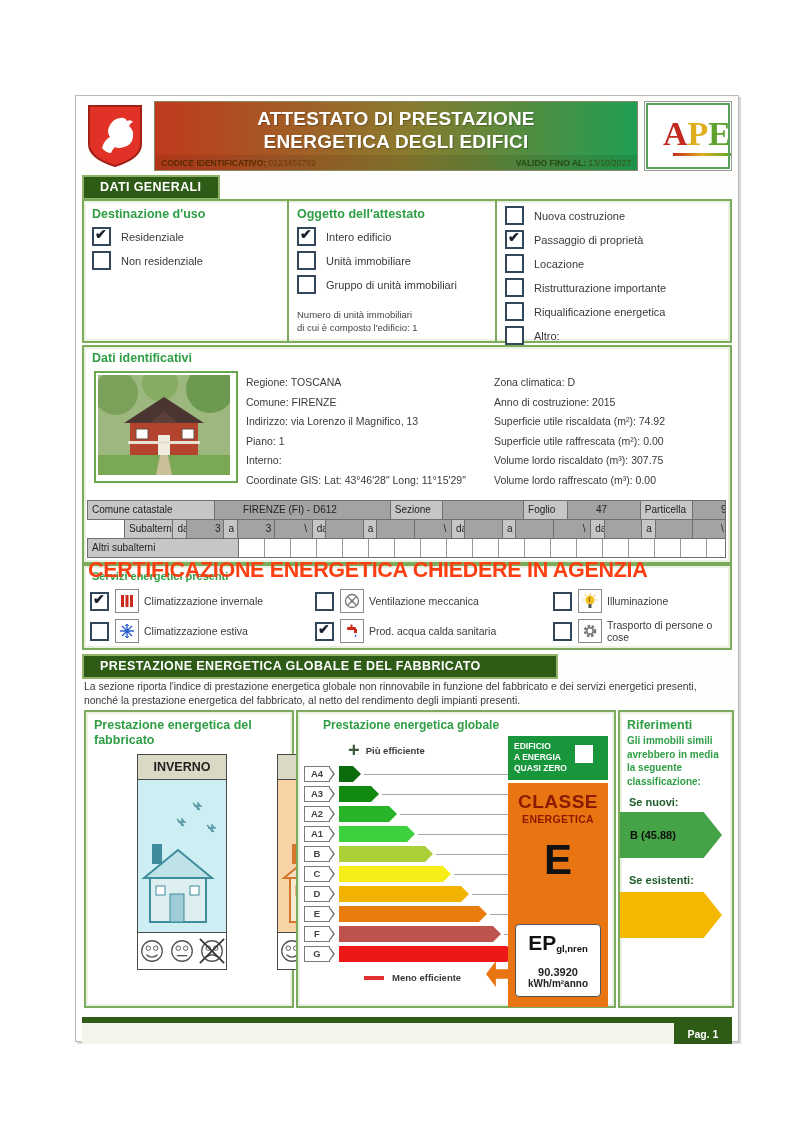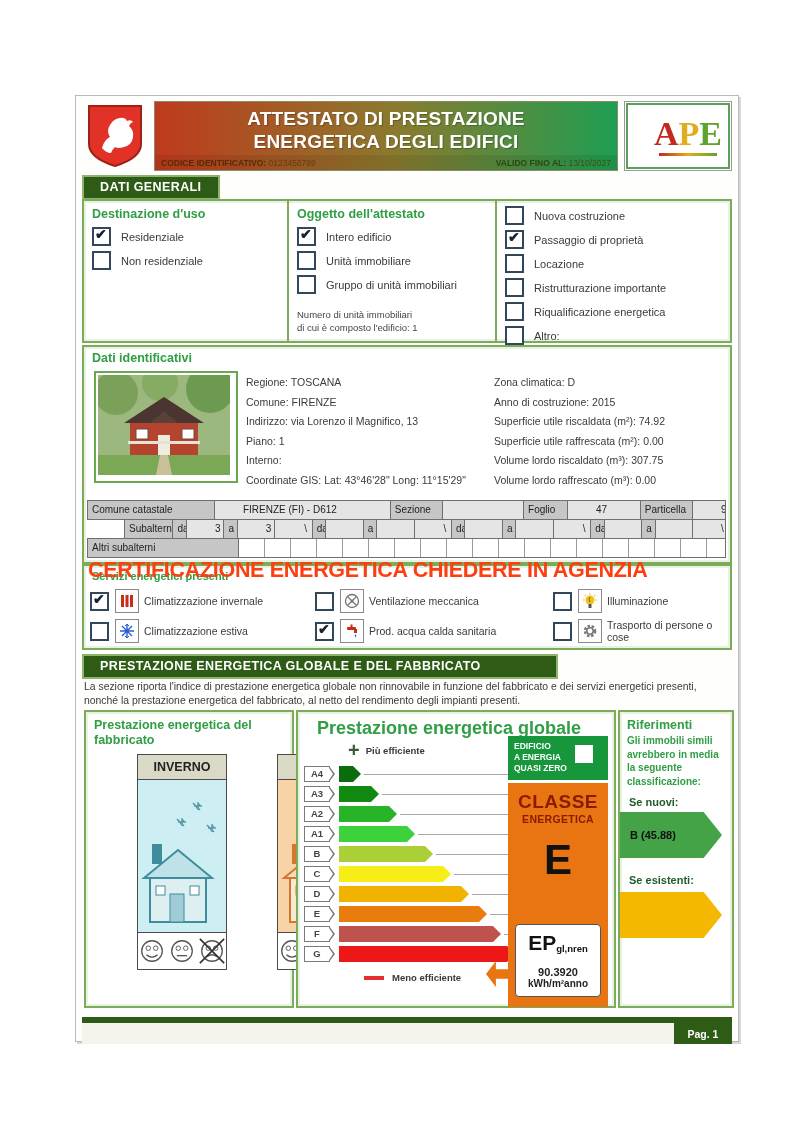--- a/index.html
+++ b/index.html
@@ -8,21 +8,21 @@
 
   
   .hdr{position:absolute;left:6px;top:5px;right:6px;height:70px;display:flex;align-items:stretch;}
   .crest-box{width:66px;display:flex;align-items:center;justify-content:center;}
   .banner{flex:1;margin:0 6px;background:linear-gradient(90deg,#bf3a1d 0%,#8a7a2e 52%,#1f9e52 100%);position:relative;border:1px solid #8a8a6a;}
   .banner .title{color:#fff;font-weight:bold;font-size:19px;text-align:center;line-height:23px;margin-top:5px;letter-spacing:.2px;text-shadow:1px 1px 1px rgba(0,0,0,.25);}
   .banner .code-row{position:absolute;left:0;right:0;bottom:0;height:15px;display:flex;justify-content:space-between;padding:0 6px;font-size:8.5px;font-weight:bold;color:#5a2a00;background:rgba(0,0,0,.08);align-items:center;}
   .banner .code-row .val{font-weight:normal;color:#6b3a10;}
   .banner .valido{color:#274a12;}
   .banner .valido .val{color:#35520f;}
-  .ape-box{width:86px;border:1px solid #9a9a9a;outline:2px solid #59a059;outline-offset:-4px;background:#fff;display:flex;flex-direction:column;align-items:center;justify-content:center;padding-left:20px;}
+  .ape-box{width:86px;border:1px solid #9a9a9a;outline:2px solid #59a059;outline-offset:-4px;background:#fff;display:flex;flex-direction:column;align-items:flex-end;justify-content:center;}
   .ape-letters{font-family:"Liberation Serif",serif;font-weight:bold;font-size:34px;line-height:34px;}
   .ape-a{color:#c22a20;}.ape-p{color:#dfae1e;}.ape-e{color:#5fa32e;}
   .ape-underline{width:58px;height:3px;margin-top:2px;background:linear-gradient(90deg,#c22a20,#dfae1e,#5fa32e);}
 
   
   .sec-tab{position:absolute;background:#2e5c17;color:#fff;font-weight:bold;font-size:12.5px;padding:3px 16px 4px 16px;border:2px solid #8fb36a;letter-spacing:.4px;}
 
   
   .gbox{position:absolute;border:2px solid #7cab5c;background:#fff;box-shadow:0 0 0 2px #e9f2e2 inset;}
   .col-title{color:#2f9e44;font-weight:bold;font-size:12.5px;margin:6px 8px 6px 8px;}
@@ -36,21 +36,21 @@
   .dg-col{height:100%;box-sizing:border-box;}
   .dg-sep{width:2px;background:#7cab5c;height:100%;}
 
   
   .photo-frame{position:absolute;left:10px;top:24px;width:136px;height:104px;border:2px solid #6aa84f;background:#fff;padding:2px;}
   .di-list{position:absolute;font-size:10.5px;color:#3a3a3a;line-height:19.5px;}
   .catasto{position:absolute;left:4px;right:4px;bottom:4px;font-size:10px;color:#222;}
   .ct-row{display:flex;}
   .ct-cell{border:1px solid #6f6f6f;margin:-1px 0 0 -1px;padding:2px 4px;height:14px;line-height:14px;white-space:nowrap;overflow:hidden;box-sizing:content-box;}
   .ct-lab{background:#c6c6c6;}
-  .ct-val{background:#e5e5e5;padding-left:28px;}
+  .ct-val{background:#a3a3a3;padding-left:28px;}
   .ct-stripe{flex:1;border:1px solid #6f6f6f;margin:-1px 0 0 -1px;background:repeating-linear-gradient(90deg,#fff 0 25px,#9a9a9a 25px 26px);}
 
   
   .watermark{position:absolute;left:12px;top:462px;width:648px;font-size:21.5px;font-weight:800;color:#fd3e11;white-space:nowrap;z-index:30;letter-spacing:-.3px;}
 
   
   .sv-grid{position:absolute;left:6px;right:6px;top:20px;display:grid;grid-template-columns:225px 238px 1fr;grid-auto-rows:30px;align-items:center;}
   .sv-item{display:flex;align-items:center;}
   .sv-item .cb{margin-right:6px;}
   .icon-box{width:22px;height:22px;border:1px solid #8a8a8a;background:#fdfdfd;display:flex;align-items:center;justify-content:center;margin-right:5px;flex:0 0 auto;}
@@ -63,21 +63,21 @@
   .fb-title{color:#2f9e44;font-weight:bold;font-size:12.5px;margin:6px 8px 4px 8px;line-height:15px;}
   .fb-table{display:flex;gap:6px;padding:2px 7px;}
   .fb-col{flex:1;display:flex;flex-direction:column;padding-left:44px;}
   .fb-head{background:#d9d9c5;border:1px solid #4a4a4a;text-align:center;font-weight:bold;font-size:12.5px;padding:5px 0;color:#222;}
   .fb-panel{border:1px solid #4a4a4a;border-top:none;height:152px;display:flex;align-items:center;justify-content:center;}
   .fb-panel.winter{background:#cdeef2;}
   .fb-panel.summer{background:#f8d3a6;}
   .fb-faces{border:1px solid #4a4a4a;border-top:none;background:#fff;display:flex;align-items:center;justify-content:center;gap:2px;padding:4px 0;}
 
   
-  .gl-title{color:#2f9e44;font-weight:bold;font-size:18px;margin:6px 19px;}
+  .gl-title{color:#2f9e44;font-weight:bold;font-size:12px;margin:6px 25px;}
   .scale-area{position:absolute;left:6px;top:28px;width:205px;}
   .piu-row{display:flex;align-items:center;margin:2px 0 6px 44px;}
   .piu-plus{font-size:20px;font-weight:bold;color:#3d5a3d;margin-right:6px;line-height:16px;}
   .eff-lbl{font-size:9.5px;font-weight:bold;color:#3a3a3a;}
   .scale-row{display:flex;align-items:center;height:20px;}
   .tag{display:inline-block;width:24px;height:14px;line-height:14px;text-align:center;background:#fff;border:1px solid #7a7a7a;font-size:9.5px;font-weight:bold;color:#444;position:relative;flex:0 0 auto;}
   .tag::before{content:"";position:absolute;left:100%;top:-1px;border-top:8px solid transparent;border-bottom:8px solid transparent;border-left:6px solid #7a7a7a;}
   .tag::after{content:"";position:absolute;left:100%;top:1px;border-top:6px solid transparent;border-bottom:6px solid transparent;border-left:4px solid #fff;}
   .bar{height:16px;margin-left:9px;flex:0 0 auto;clip-path:polygon(0 0,calc(100% - 8px) 0,100% 50%,calc(100% - 8px) 100%,0 100%);}
   .b0{width:22px;background:#0c6b0c;}

